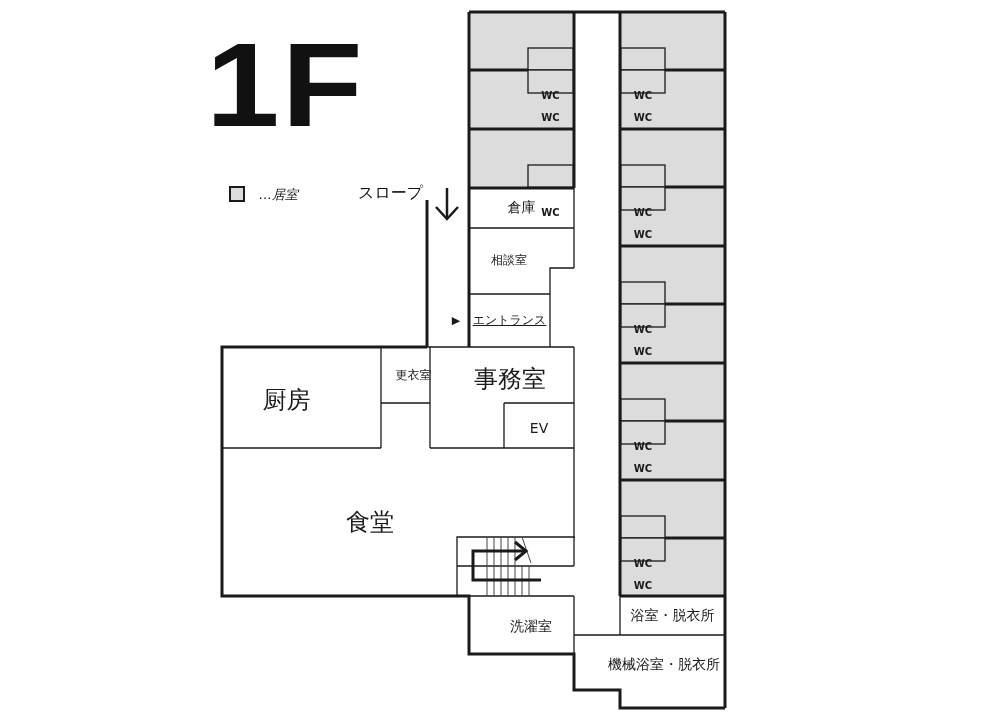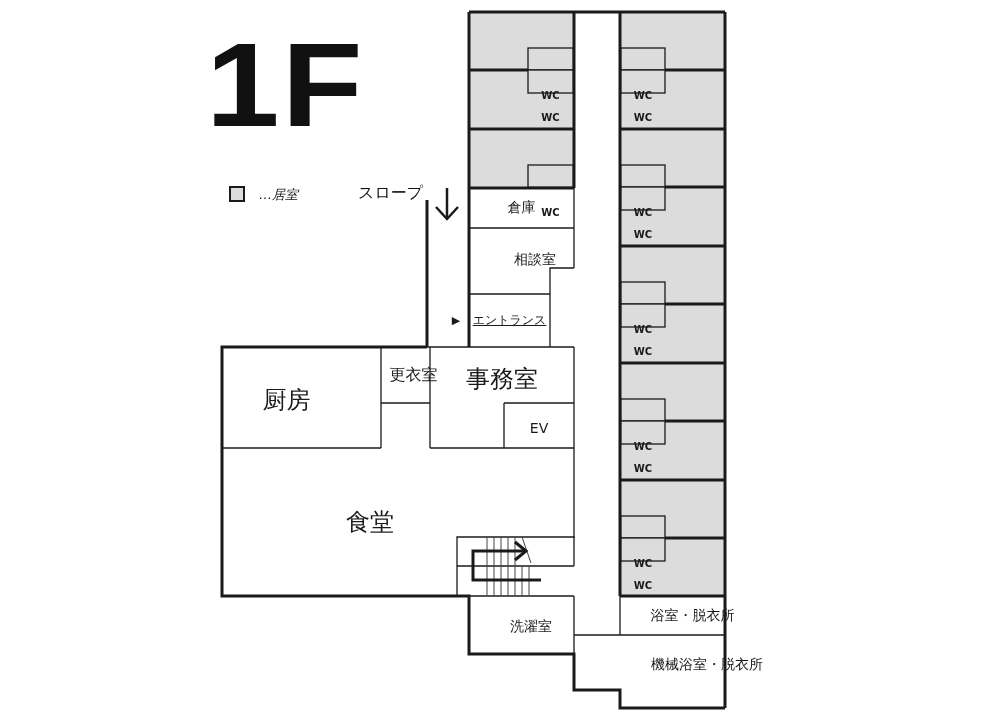--- a/index.html
+++ b/index.html
@@ -130,23 +130,23 @@
 <div class="lbl wc" style="left:621px;top:165px;width:44px;height:22px;">WC</div>
 <div class="lbl wc" style="left:621px;top:187px;width:44px;height:23px;">WC</div>
 <div class="lbl wc" style="left:621px;top:282px;width:44px;height:22px;">WC</div>
 <div class="lbl wc" style="left:621px;top:304px;width:44px;height:23px;">WC</div>
 <div class="lbl wc" style="left:621px;top:399px;width:44px;height:22px;">WC</div>
 <div class="lbl wc" style="left:621px;top:421px;width:44px;height:23px;">WC</div>
 <div class="lbl wc" style="left:621px;top:516px;width:44px;height:22px;">WC</div>
 <div class="lbl wc" style="left:621px;top:538px;width:44px;height:23px;">WC</div>
 
 <div class="lbl" style="left:469px;top:188px;width:105px;height:40px;font-size:14px;">倉庫</div>
-<div class="lbl" style="left:495px;top:240px;width:80px;height:40px;font-size:14px;">相談室</div>
+<div class="lbl" style="left:469px;top:240px;width:80px;height:40px;font-size:12px;">相談室</div>
 <div class="lbl" style="left:469px;top:300px;width:81px;height:40px;font-size:12px;text-decoration:underline;">エントランス</div>
 <div class="lbl" style="left:448px;top:312px;width:16px;height:16px;font-size:11px;">▶</div>
-<div class="lbl" style="left:381px;top:350px;width:65px;height:50px;font-size:16px;">更衣室</div>
-<div class="lbl" style="left:430px;top:355px;width:144px;height:48px;font-size:24px;">事務室</div>
+<div class="lbl" style="left:381px;top:350px;width:65px;height:50px;font-size:12px;">更衣室</div>
+<div class="lbl" style="left:430px;top:355px;width:144px;height:48px;font-size:24px;padding-left:8px;">事務室</div>
 <div class="lbl" style="left:504px;top:408px;width:70px;height:40px;font-size:14px;text-align:right;">EV</div>
 <div class="lbl" style="left:222px;top:375px;width:129px;height:50px;font-size:24px;">厨房</div>
 <div class="lbl" style="left:300px;top:497px;width:140px;height:50px;font-size:24px;">食堂</div>
 <div class="lbl" style="left:469px;top:605px;width:124px;height:44px;font-size:14px;">洗濯室</div>
-<div class="lbl" style="left:620px;top:598px;width:105px;height:36px;font-size:14px;padding-left:20px;">浴室・脱衣所</div>
-<div class="lbl" style="left:574px;top:645px;width:180px;height:40px;font-size:14px;margin-left:43px;">機械浴室・脱衣所</div>
+<div class="lbl" style="left:620px;top:598px;width:105px;height:36px;font-size:14px;">浴室・脱衣所</div>
+<div class="lbl" style="left:574px;top:645px;width:180px;height:40px;font-size:14px;">機械浴室・脱衣所</div>
 
 </body></html>

